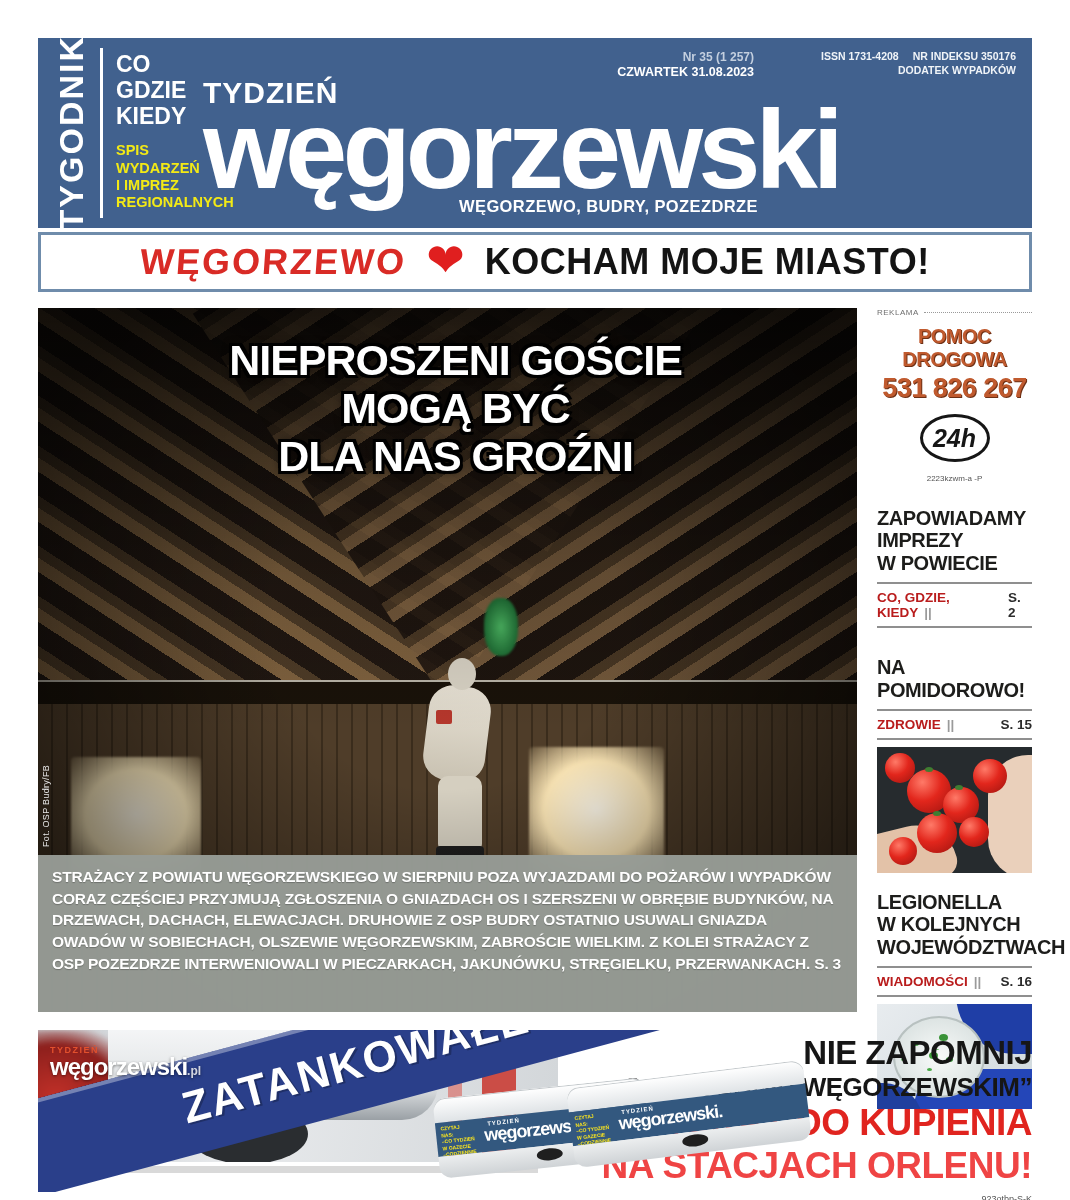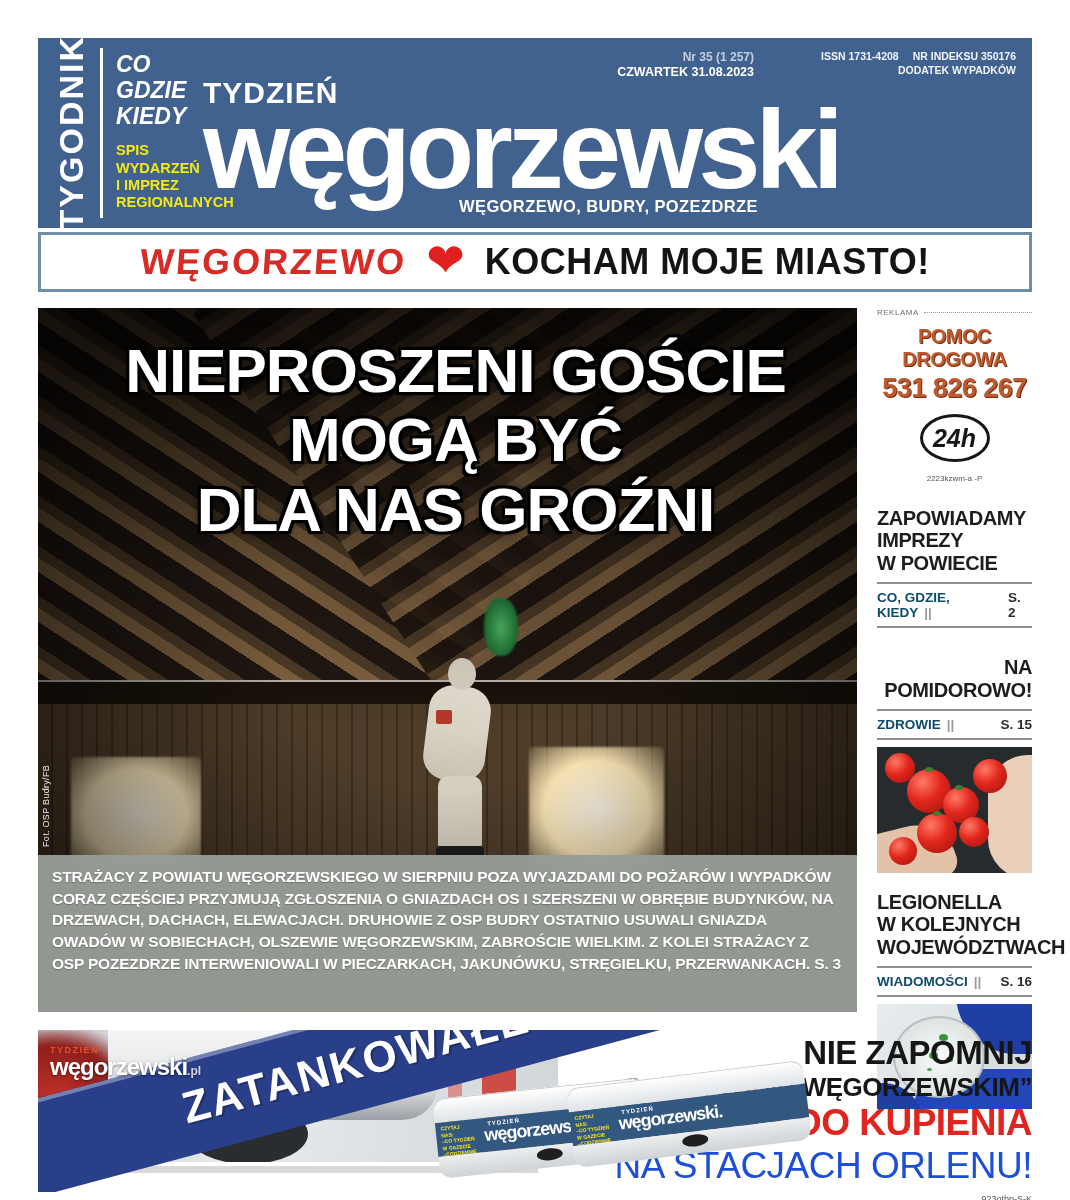--- a/index.html
+++ b/index.html
@@ -5,21 +5,21 @@
   html,body{margin:0;padding:0;background:#ffffff;}
   .page{position:relative;width:1070px;height:1200px;background:#fff;overflow:hidden;
         font-family:"Liberation Sans", sans-serif; -webkit-font-smoothing:antialiased;}
 
   
   .masthead{position:absolute;left:38px;top:38px;width:994px;height:190px;background:#41618e;color:#fff;}
   .vert-label{position:absolute;left:6px;top:8px;height:174px;width:54px;display:flex;align-items:center;justify-content:center;}
   .vert-label span{writing-mode:vertical-rl;transform:rotate(180deg);font-size:34px;font-weight:800;letter-spacing:2px;}
   .vline{position:absolute;left:62px;top:10px;bottom:10px;width:3px;background:#fff;}
   .kicker-col{position:absolute;left:78px;top:14px;width:125px;}
-  .kicker{font-size:23px;line-height:1.12;font-weight:800;white-space:pre-line;font-style:italic;}
+  .kicker{font-size:23px;line-height:1.12;font-weight:800;white-space:pre-line;}
   .kicker-sub{margin-top:13px;font-size:14.5px;line-height:1.2;font-weight:800;color:#f3ea15;white-space:pre-line;}
   .title-block{position:absolute;left:165px;top:38px;width:815px;}
   .title-top{font-size:30px;font-weight:800;letter-spacing:1px;}
   .title-main{font-size:112px;font-weight:800;line-height:0.92;letter-spacing:-5px;margin-top:-12px;}
   .subtitle{font-size:16.5px;font-weight:700;letter-spacing:0.4px;margin:-4px 0 0 256px;}
   .issue-block{position:absolute;top:12px;right:278px;text-align:right;line-height:1.25;}
   .issue-no{font-size:12px;color:#c3cfdf;font-weight:700;}
   .issue-date{font-size:12.5px;color:#fff;font-weight:800;}
   .issn-block{position:absolute;top:12px;right:16px;text-align:right;line-height:1.3;font-size:10.5px;font-weight:700;color:#f0f4f8;}
   .issn-row span + span{margin-left:14px;}
@@ -49,21 +49,21 @@
   .suit-head{position:absolute;left:410px;top:350px;width:28px;height:32px;border-radius:50%;background:#d8d2c4;}
   .suit-body{position:absolute;left:388px;top:378px;width:62px;height:95px;border-radius:24px;
     background:linear-gradient(180deg,#e7e1d4,#c9c2b2);transform:rotate(7deg);}
   .suit-patch{position:absolute;left:398px;top:402px;width:16px;height:14px;background:#b5372c;border-radius:2px;}
   .suit-legs{position:absolute;left:400px;top:468px;width:44px;height:78px;border-radius:10px;background:#d5cfc0;}
   .boots{position:absolute;left:398px;top:538px;width:48px;height:14px;border-radius:4px;background:#1d1d1d;}
   .vignette{position:absolute;inset:0;
     background:radial-gradient(ellipse at 50% 45%,rgba(0,0,0,0) 30%,rgba(0,0,0,.55) 80%),
                linear-gradient(180deg,rgba(0,0,0,.65),rgba(0,0,0,.15) 38%,rgba(0,0,0,0) 60%);}
   .headline{position:absolute;left:16px;right:0;top:28px;text-align:center;color:#fff;
-    font-size:62px;font-weight:800;line-height:1.12;letter-spacing:-1px;white-space:pre-line;
+    font-size:43px;font-weight:800;line-height:1.12;letter-spacing:-1px;white-space:pre-line;
     text-shadow:3px 3px 0 #000,-3px 3px 0 #000,3px -3px 0 #000,-3px -3px 0 #000,0 0 10px rgba(0,0,0,.8);}
   .credit{position:absolute;left:3px;bottom:165px;writing-mode:vertical-rl;transform:rotate(180deg);
     font-size:9px;color:#e9e9e9;letter-spacing:0.3px;}
   .caption-box{position:absolute;left:0;right:0;bottom:0;height:157px;box-sizing:border-box;
     background:rgba(151,156,150,.97);color:#fff;font-weight:700;font-size:15.5px;line-height:1.4;
     padding:11px 14px;letter-spacing:-0.2px;text-shadow:0 1px 1px rgba(0,0,0,.25);overflow:hidden;}
 
   
   .sidebar{position:absolute;left:877px;top:308px;width:155px;height:704px;}
   .ad-label{display:flex;align-items:center;gap:5px;font-size:8px;color:#6f6f6f;letter-spacing:0.5px;}
@@ -73,21 +73,21 @@
   .ad-phone{text-align:center;color:#c05a2e;font-weight:800;font-size:27px;letter-spacing:-0.5px;
     text-shadow:1px 1px 0 #6e3015;margin-top:2px;}
   .ad-badge{width:64px;height:42px;border:3px solid #161616;border-radius:50%;margin:10px auto 0;
     display:flex;align-items:center;justify-content:center;font-size:25px;font-weight:800;font-style:italic;color:#161616;}
   .ad-code{font-size:8px;color:#555;text-align:center;margin-top:12px;}
   .teaser{margin-top:24px;}
   .teaser-title{font-size:20px;font-weight:800;color:#1d1d1b;line-height:1.12;letter-spacing:-0.4px;white-space:pre-line;}
   .rule{border:none;border-top:2px solid #8f8f8f;margin:8px 0 6px;}
   .rule2{border:none;border-top:2px solid #8f8f8f;margin:6px 0 0;}
   .teaser-row{display:flex;justify-content:space-between;align-items:baseline;font-size:13.5px;font-weight:800;}
-  .sec{color:#0c4a6e;}.pipes{color:#9a9a9a;margin-left:6px;font-weight:700;}.pgref{color:#2b2b2b;}
+  .sec{color:#b91c1c;}.pipes{color:#9a9a9a;margin-left:6px;font-weight:700;}.pgref{color:#2b2b2b;}
   .s-photo{margin-top:7px;position:relative;overflow:hidden;}
   .tomato-photo{height:126px;background:#262b2e;}
   .tom{position:absolute;border-radius:50%;background:radial-gradient(circle at 35% 30%,#ff7a68,#e2261c 45%,#9c130e);}
   .hand-r{position:absolute;right:-20px;top:8px;width:64px;height:124px;background:#ead0bb;border-radius:40px 0 0 40px;}
   .hand-l{position:absolute;left:-14px;bottom:-12px;width:92px;height:58px;background:#e3c2a8;border-radius:0 50px 20px 0;transform:rotate(-14deg);}
   .stem{position:absolute;width:8px;height:5px;background:#3f7d31;border-radius:50%;}
   .petri-photo{height:105px;background:linear-gradient(135deg,#e8ecef,#cfd8dc);}
   .glove1{position:absolute;right:-16px;top:-12px;width:92px;height:62px;background:#1f3ea6;border-radius:0 0 0 60px;}
   .glove2{position:absolute;right:-12px;bottom:-18px;width:130px;height:58px;background:#2446b8;border-radius:60px 0 0 30px;}
   .glove3{position:absolute;left:-14px;bottom:-20px;width:60px;height:46px;background:#203f9e;border-radius:0 40px 0 0;}
@@ -130,21 +130,21 @@
   .roll-band{height:34px;background:#33587f;position:relative;overflow:hidden;}
   .roll-kicker{position:absolute;left:5px;top:3px;width:40px;font-size:5px;line-height:1.3;color:#ffe81c;font-weight:700;white-space:pre-line;}
   .roll-t1{position:absolute;left:52px;top:3px;font-size:6px;color:#fff;font-weight:700;letter-spacing:1px;}
   .roll-t2{position:absolute;left:48px;top:7px;font-size:18px;color:#fff;font-weight:800;letter-spacing:-1px;}
   .roll-bottom{height:22px;background:linear-gradient(#eceeef,#cfd3d6);border-radius:0 0 12px 12px;position:relative;}
   .hole{position:absolute;left:46%;top:3px;width:26px;height:12px;border-radius:50%;background:#1f1f1f;}
   .msg{position:absolute;right:0;top:4px;width:445px;text-align:right;line-height:1.16;}
   .msg-l1{font-size:33px;font-weight:800;color:#161616;letter-spacing:-0.5px;}
   .msg-l2{font-size:26px;font-weight:800;color:#161616;letter-spacing:-0.5px;}
   .msg-l3{font-size:37px;font-weight:800;color:#e0241f;letter-spacing:-0.5px;}
-  .msg-l4{font-size:37px;font-weight:400;color:#1d4ed8;letter-spacing:-0.5px;}
+  .msg-l4{font-size:37px;font-weight:700;color:#ef4444;letter-spacing:-0.5px;}
   .msg-code{font-size:9px;color:#555;margin-top:6px;}
 </style>
 </head>
 <body>
 
 <div class="page">
 
   <header class="masthead">
     <div class="vert-label">
       <span>TYGODNIK</span>
@@ -220,21 +220,21 @@
 IMPREZY
 W POWIECIE</div>
       <hr class="rule">
       <div class="teaser-row">
         <span><span class="sec">CO, GDZIE, KIEDY</span><span class="pipes">||</span></span>
         <span class="pgref">S. 2</span>
       </div>
       <hr class="rule2">
     </div>
 
-    <div class="teaser" style="margin-top:28px;text-align:right;">
+    <div class="teaser" style="margin-top:28px;">
       <div class="teaser-title">NA POMIDOROWO!</div>
       <hr class="rule">
       <div class="teaser-row">
         <span><span class="sec">ZDROWIE</span><span class="pipes">||</span></span>
         <span class="pgref">S. 15</span>
       </div>
       <hr class="rule2">
       <div class="s-photo tomato-photo">
         <div class="hand-r"></div>
         <div class="hand-l"></div>

